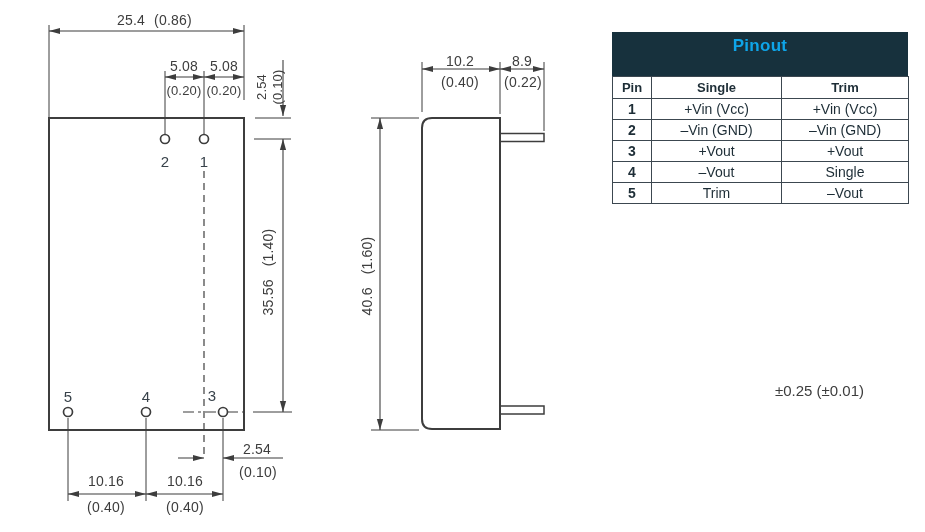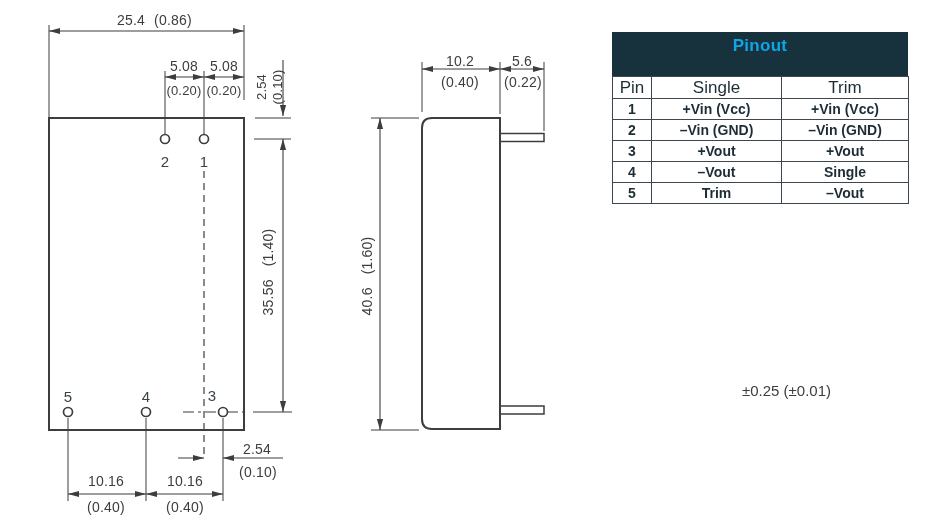--- a/index.html
+++ b/index.html
@@ -27,32 +27,32 @@
     height:44px;line-height:28px;text-align:center;color:#0ea5e9;
     font-weight:bold;font-size:17px;letter-spacing:0.3px;
   }
   .pinout table{
     border-collapse:collapse;width:100%;table-layout:fixed;
     font-size:14px;
   }
   .pinout th,.pinout td{
     border:1px solid #3c4750;text-align:center;padding:0 2px;
   }
-  .pinout th{height:21px;font-weight:normal;font-size:17px;margin-left:9px;}
-  .pinout td{height:20px;font-weight:bold;}
+  .pinout th{height:21px;font-weight:bold;font-size:13px;margin-left:9px;}
+  .pinout td{height:20px;}
   .pinout td.pincol{font-weight:bold;}
   .col-pin{width:39px;}
   .col-single{width:130px;}
   .col-dual{width:127px;}
   
   .notes{
     position:absolute;left:661px;top:337px;width:262px;
     font-size:15px;line-height:21.5px;color:#3d3d3d;white-space:pre;
   }
-  .notes .indent{margin-left:81px;}
+  .notes .indent{margin-left:114px;}
 </style>
 </head>
 <body>
 
 <div class="canvas">
 
   <svg class="drawing" width="925" height="532" viewBox="0 0 925 532">
     <defs>
       <marker id="arr" viewBox="0 0 12 8" refX="11.5" refY="4" markerWidth="12" markerHeight="8" markerUnits="userSpaceOnUse" orient="auto-start-reverse">
         <path d="M11.5,4 L0.5,0.9 L0.5,7.1 Z" fill="#3d3d3d"></path>
@@ -148,21 +148,21 @@
   <div class="lbl" style="left:185px;top:507px">(0.40)</div>
 
   <div class="lbl pinlbl" style="left:165px;top:161px">2</div>
   <div class="lbl pinlbl" style="left:204px;top:161px">1</div>
   <div class="lbl pinlbl" style="left:68px;top:396px">5</div>
   <div class="lbl pinlbl" style="left:146px;top:396px">4</div>
   <div class="lbl pinlbl" style="left:212px;top:395px">3</div>
 
   <div class="lbl" style="left:460px;top:61px">10.2</div>
   <div class="lbl" style="left:460px;top:82px">(0.40)</div>
-  <div class="lbl" style="left:522px;top:61px">5.6</div>
+  <div class="lbl" style="left:522px;top:61px">8.9</div>
   <div class="lbl" style="left:523px;top:82px">(0.22)</div>
 
   <div class="lbl rot rotpair" style="left:367px;top:276px">
     <span>40.6</span>
     <span>(1.60)</span>
   </div>
 
   <div class="pinout">
     <div class="pinout-title" style="background:#17313d">Pinout</div>
     <table>

